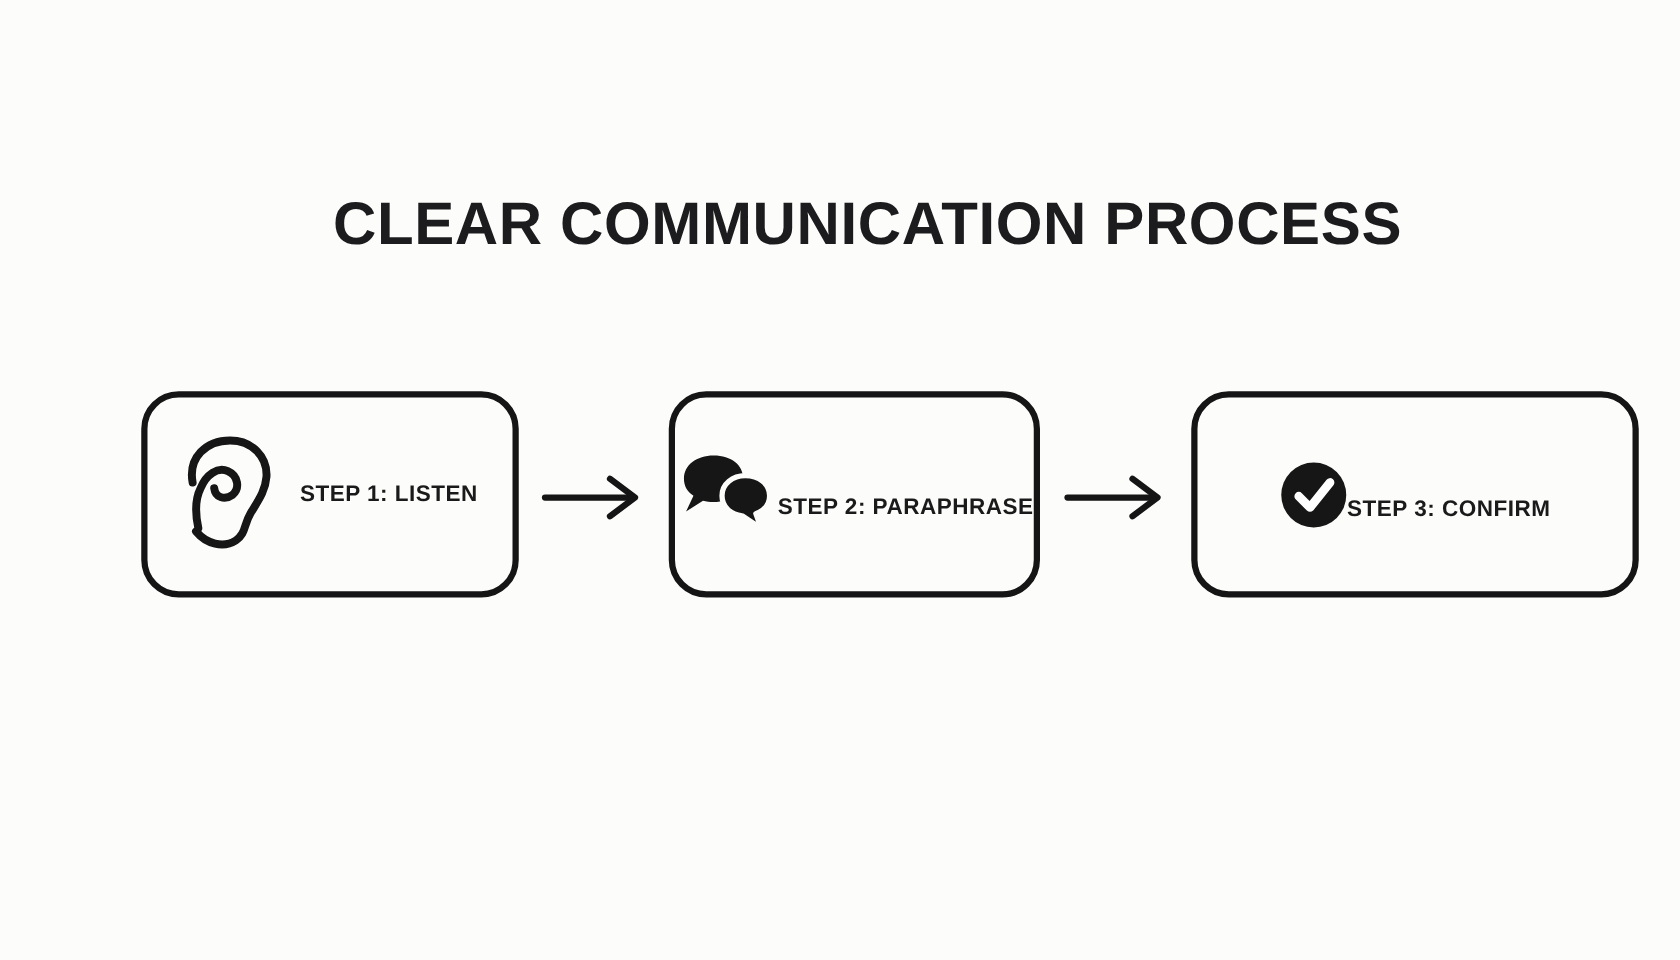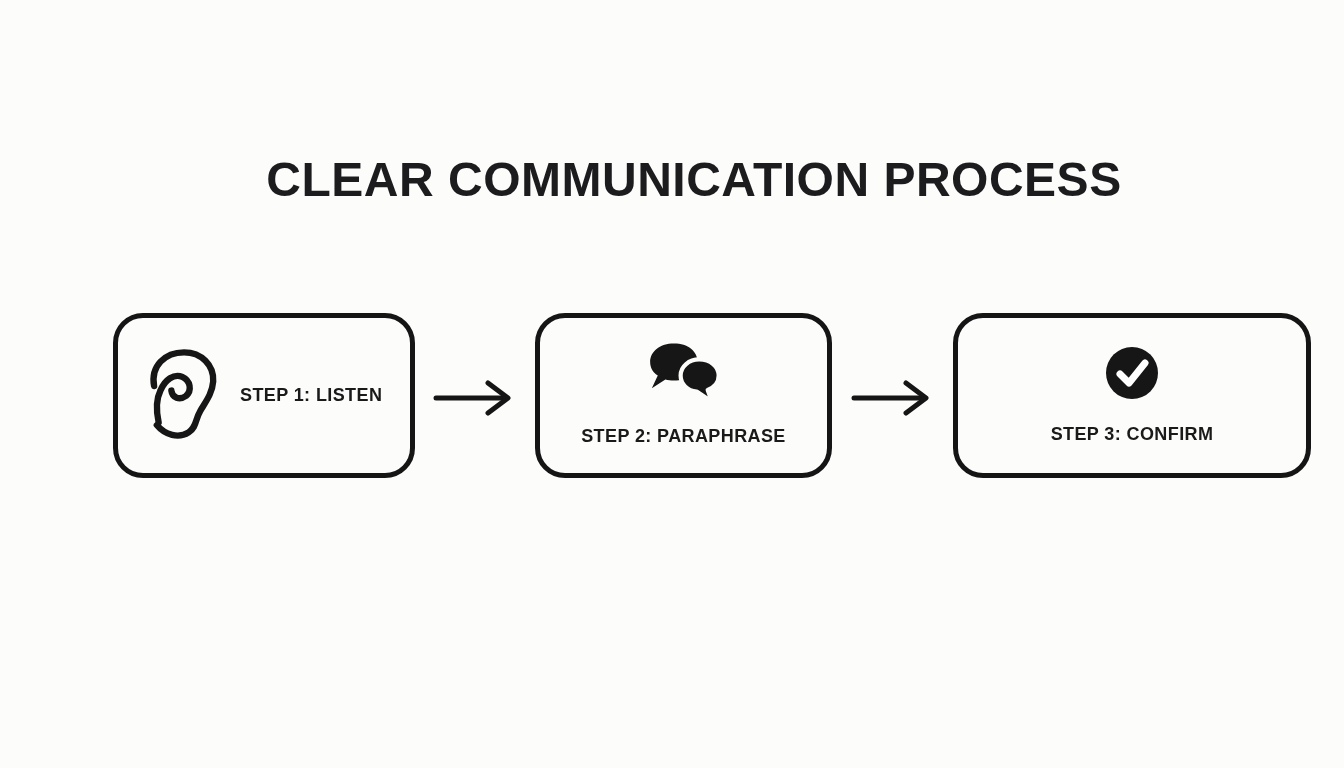--- a/index.html
+++ b/index.html
@@ -37,21 +37,21 @@
     box-sizing: border-box;
     border: 5px solid #151515;
     border-radius: 30px;
     background: transparent;
     display: flex;
   }
   .box-1 { left: 113px; width: 302px; align-items: center; padding-left: 26px; }
   .box-2 { left: 535px; width: 297px; }
   .box-3 { left: 953px; width: 358px; }
   .col-center {
-    flex-direction: column;
+    flex-direction: row;
     align-items: center;
     justify-content: center;
   }
   .box-2 .icon-wrap { margin-top: -4px; }
   .step-label {
     font-size: 18px;
     font-weight: 800;
     letter-spacing: 0.4px;
     color: #1a1a1a;
     white-space: nowrap;

